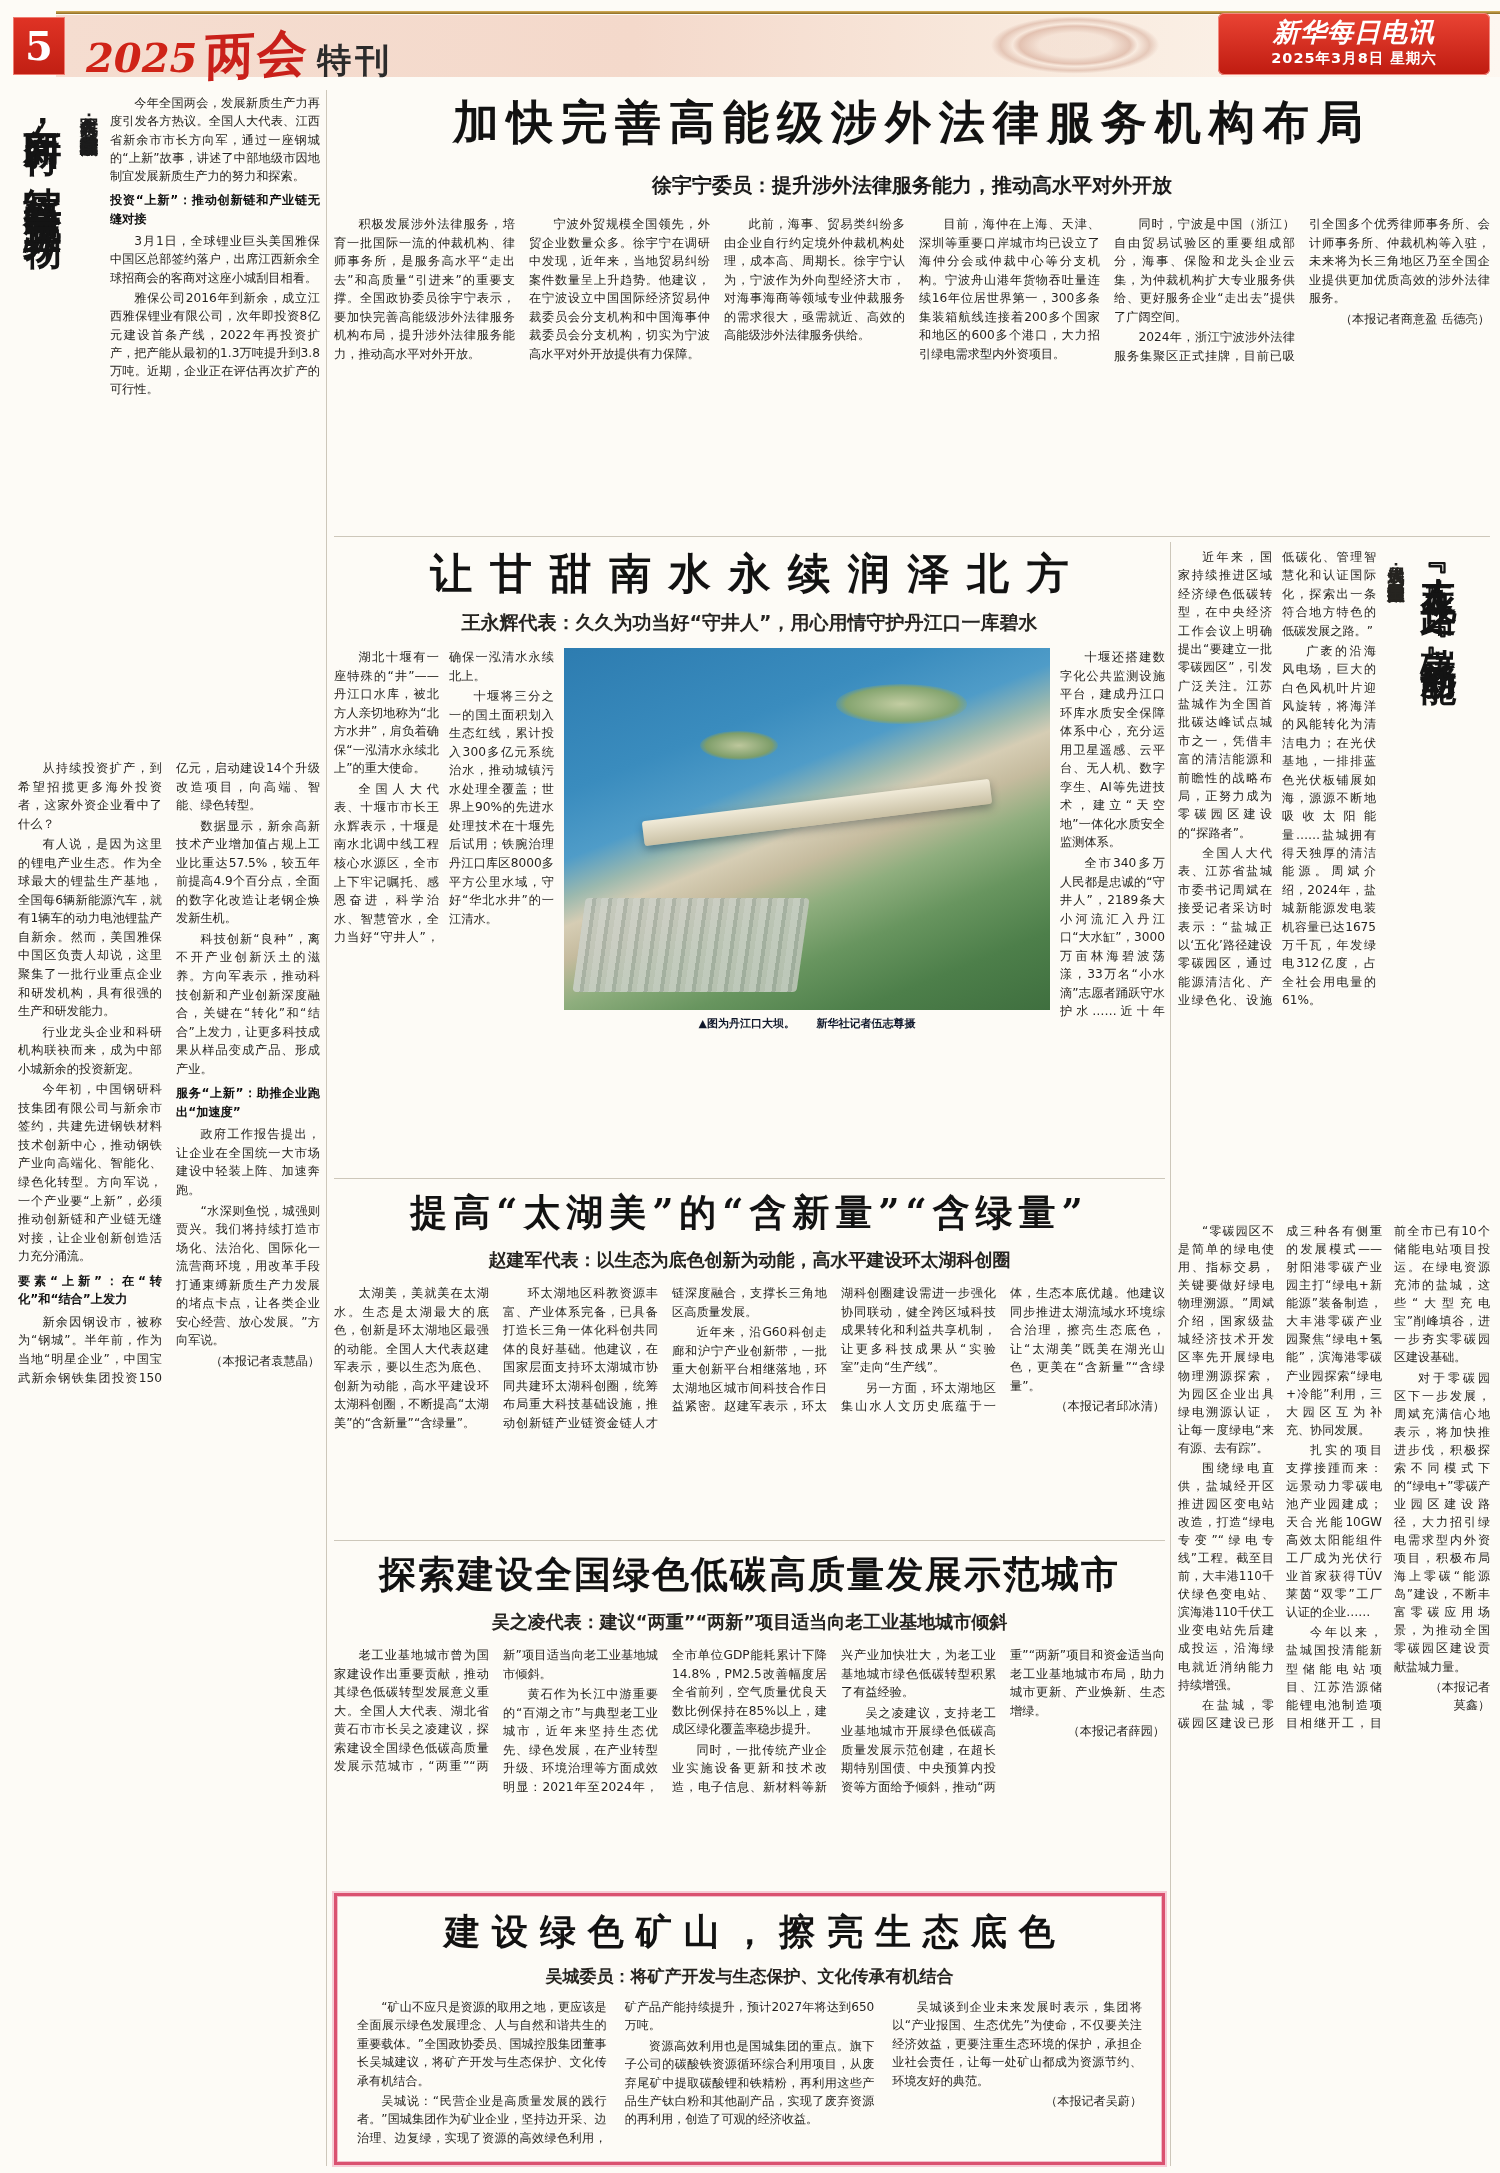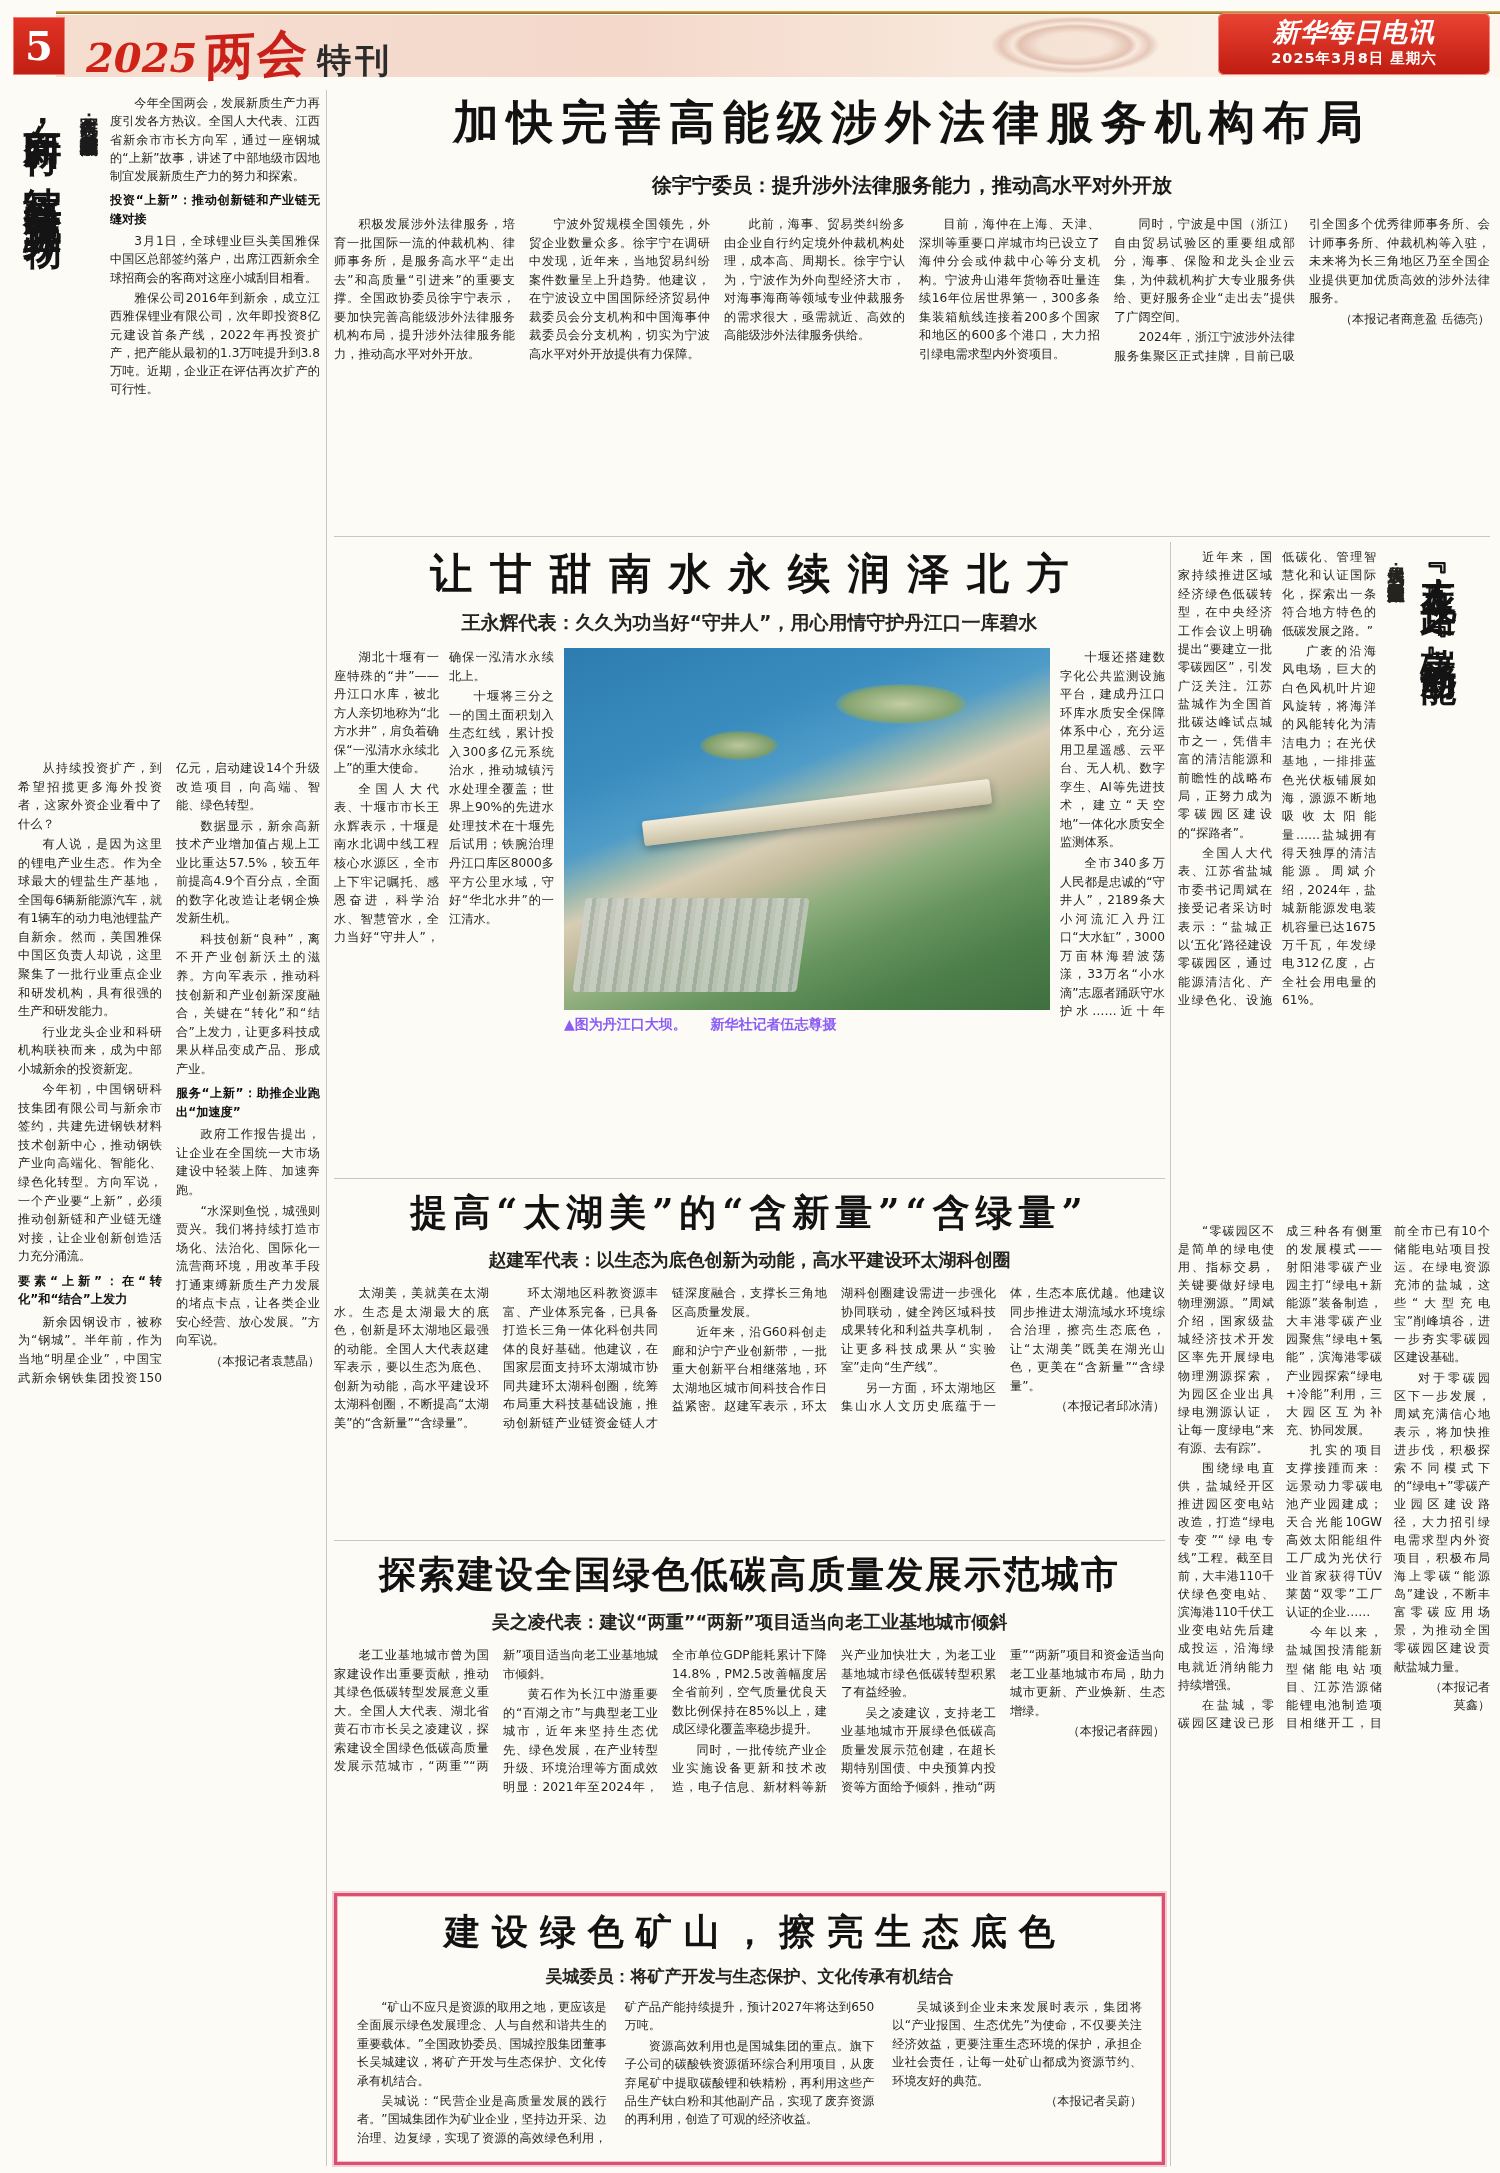--- a/index.html
+++ b/index.html
@@ -57,21 +57,21 @@
   .ph{height:362px;position:relative;overflow:hidden;
       background:linear-gradient(158deg,#2d7cb0 0%,#3a8cbe 26%,#4f9cc8 38%,#9cb9ae 45%,#d6cdb4 50%,#c5bb9e 56%,#8fae7e 64%,#68955f 74%,#4d7f4a 86%,#3f6f3f 100%);}
   .dam{position:absolute;left:16%;top:42%;width:72%;height:7%;border-radius:3px;transform:rotate(-7deg);
        background:linear-gradient(180deg,#f1ebd9,#c9c0a4);box-shadow:0 4px 8px rgba(10,30,40,.35);}
   .island1{position:absolute;left:56%;top:10%;width:27%;height:11%;border-radius:50%;
            background:radial-gradient(ellipse,#c3cda2 0%,#85a570 60%,rgba(0,0,0,0) 75%);}
   .island2{position:absolute;left:28%;top:23%;width:16%;height:8%;border-radius:50%;
            background:radial-gradient(ellipse,#bdc79c 0%,#7e9e6a 60%,rgba(0,0,0,0) 75%);}
   .city{position:absolute;left:3%;bottom:5%;width:46%;height:26%;border-radius:4px;opacity:.85;transform:skewX(-8deg);
         background:repeating-linear-gradient(90deg,#ccd1c9 0 7px,#a8b1a6 7px 11px,#c2c8bd 11px 16px);}
-  .wa-caption{text-align:left;font-weight:700;font-size:14px;margin-top:6px;color:#8b5cf6;}
+  .wa-caption{text-align:center;font-weight:700;font-size:11px;margin-top:6px;color:#0f172a;}
   .wa-side{width:105px;}
   .wa-bottom{margin-top:8px;column-count:4;height:146px;}
   
   .th{position:absolute;left:334px;top:1188px;width:831px;}
   .h3{font-family:"DejaVu Serif","Liberation Serif",serif;font-weight:900;font-size:37px;
       letter-spacing:.16em;text-align:center;color:#121212;white-space:nowrap;}
   .b3{text-align:center;font-weight:700;font-size:18px;margin-top:10px;}
   .th-body{margin-top:12px;column-count:5;height:246px;}
   .ex{position:absolute;left:334px;top:1550px;width:831px;}
   .h4{font-family:"DejaVu Serif","Liberation Serif",serif;font-weight:900;font-size:37px;

